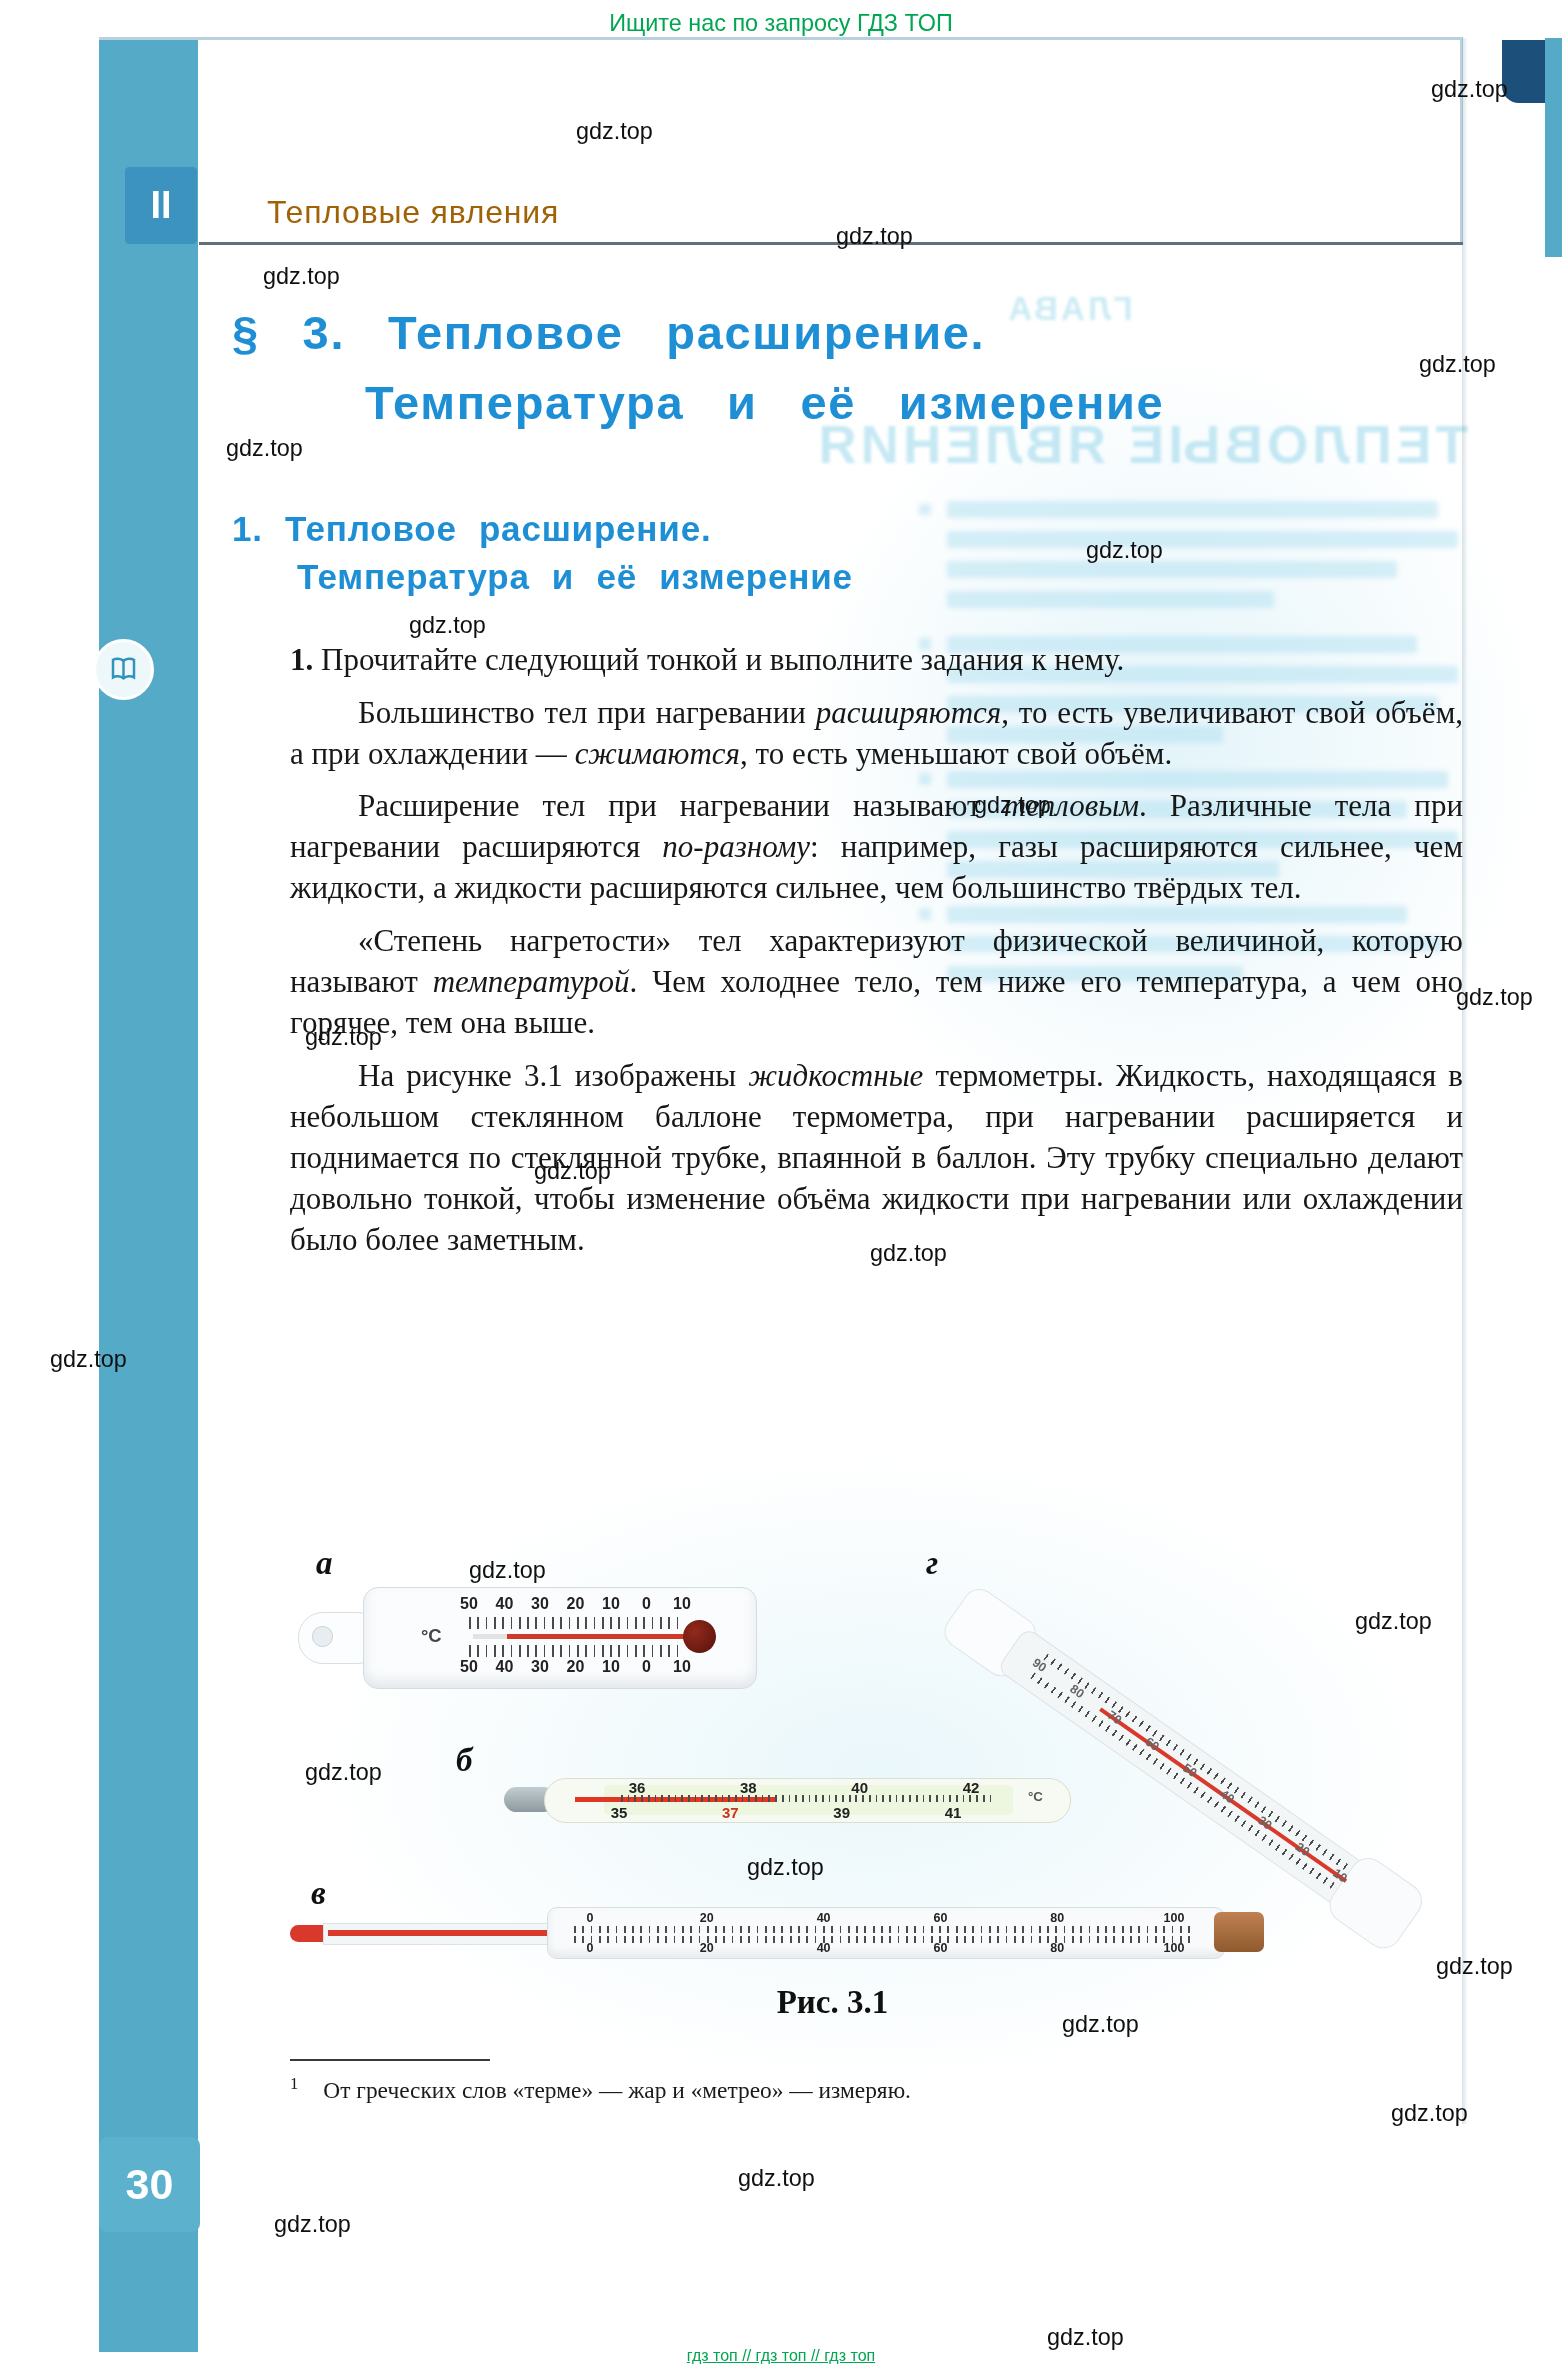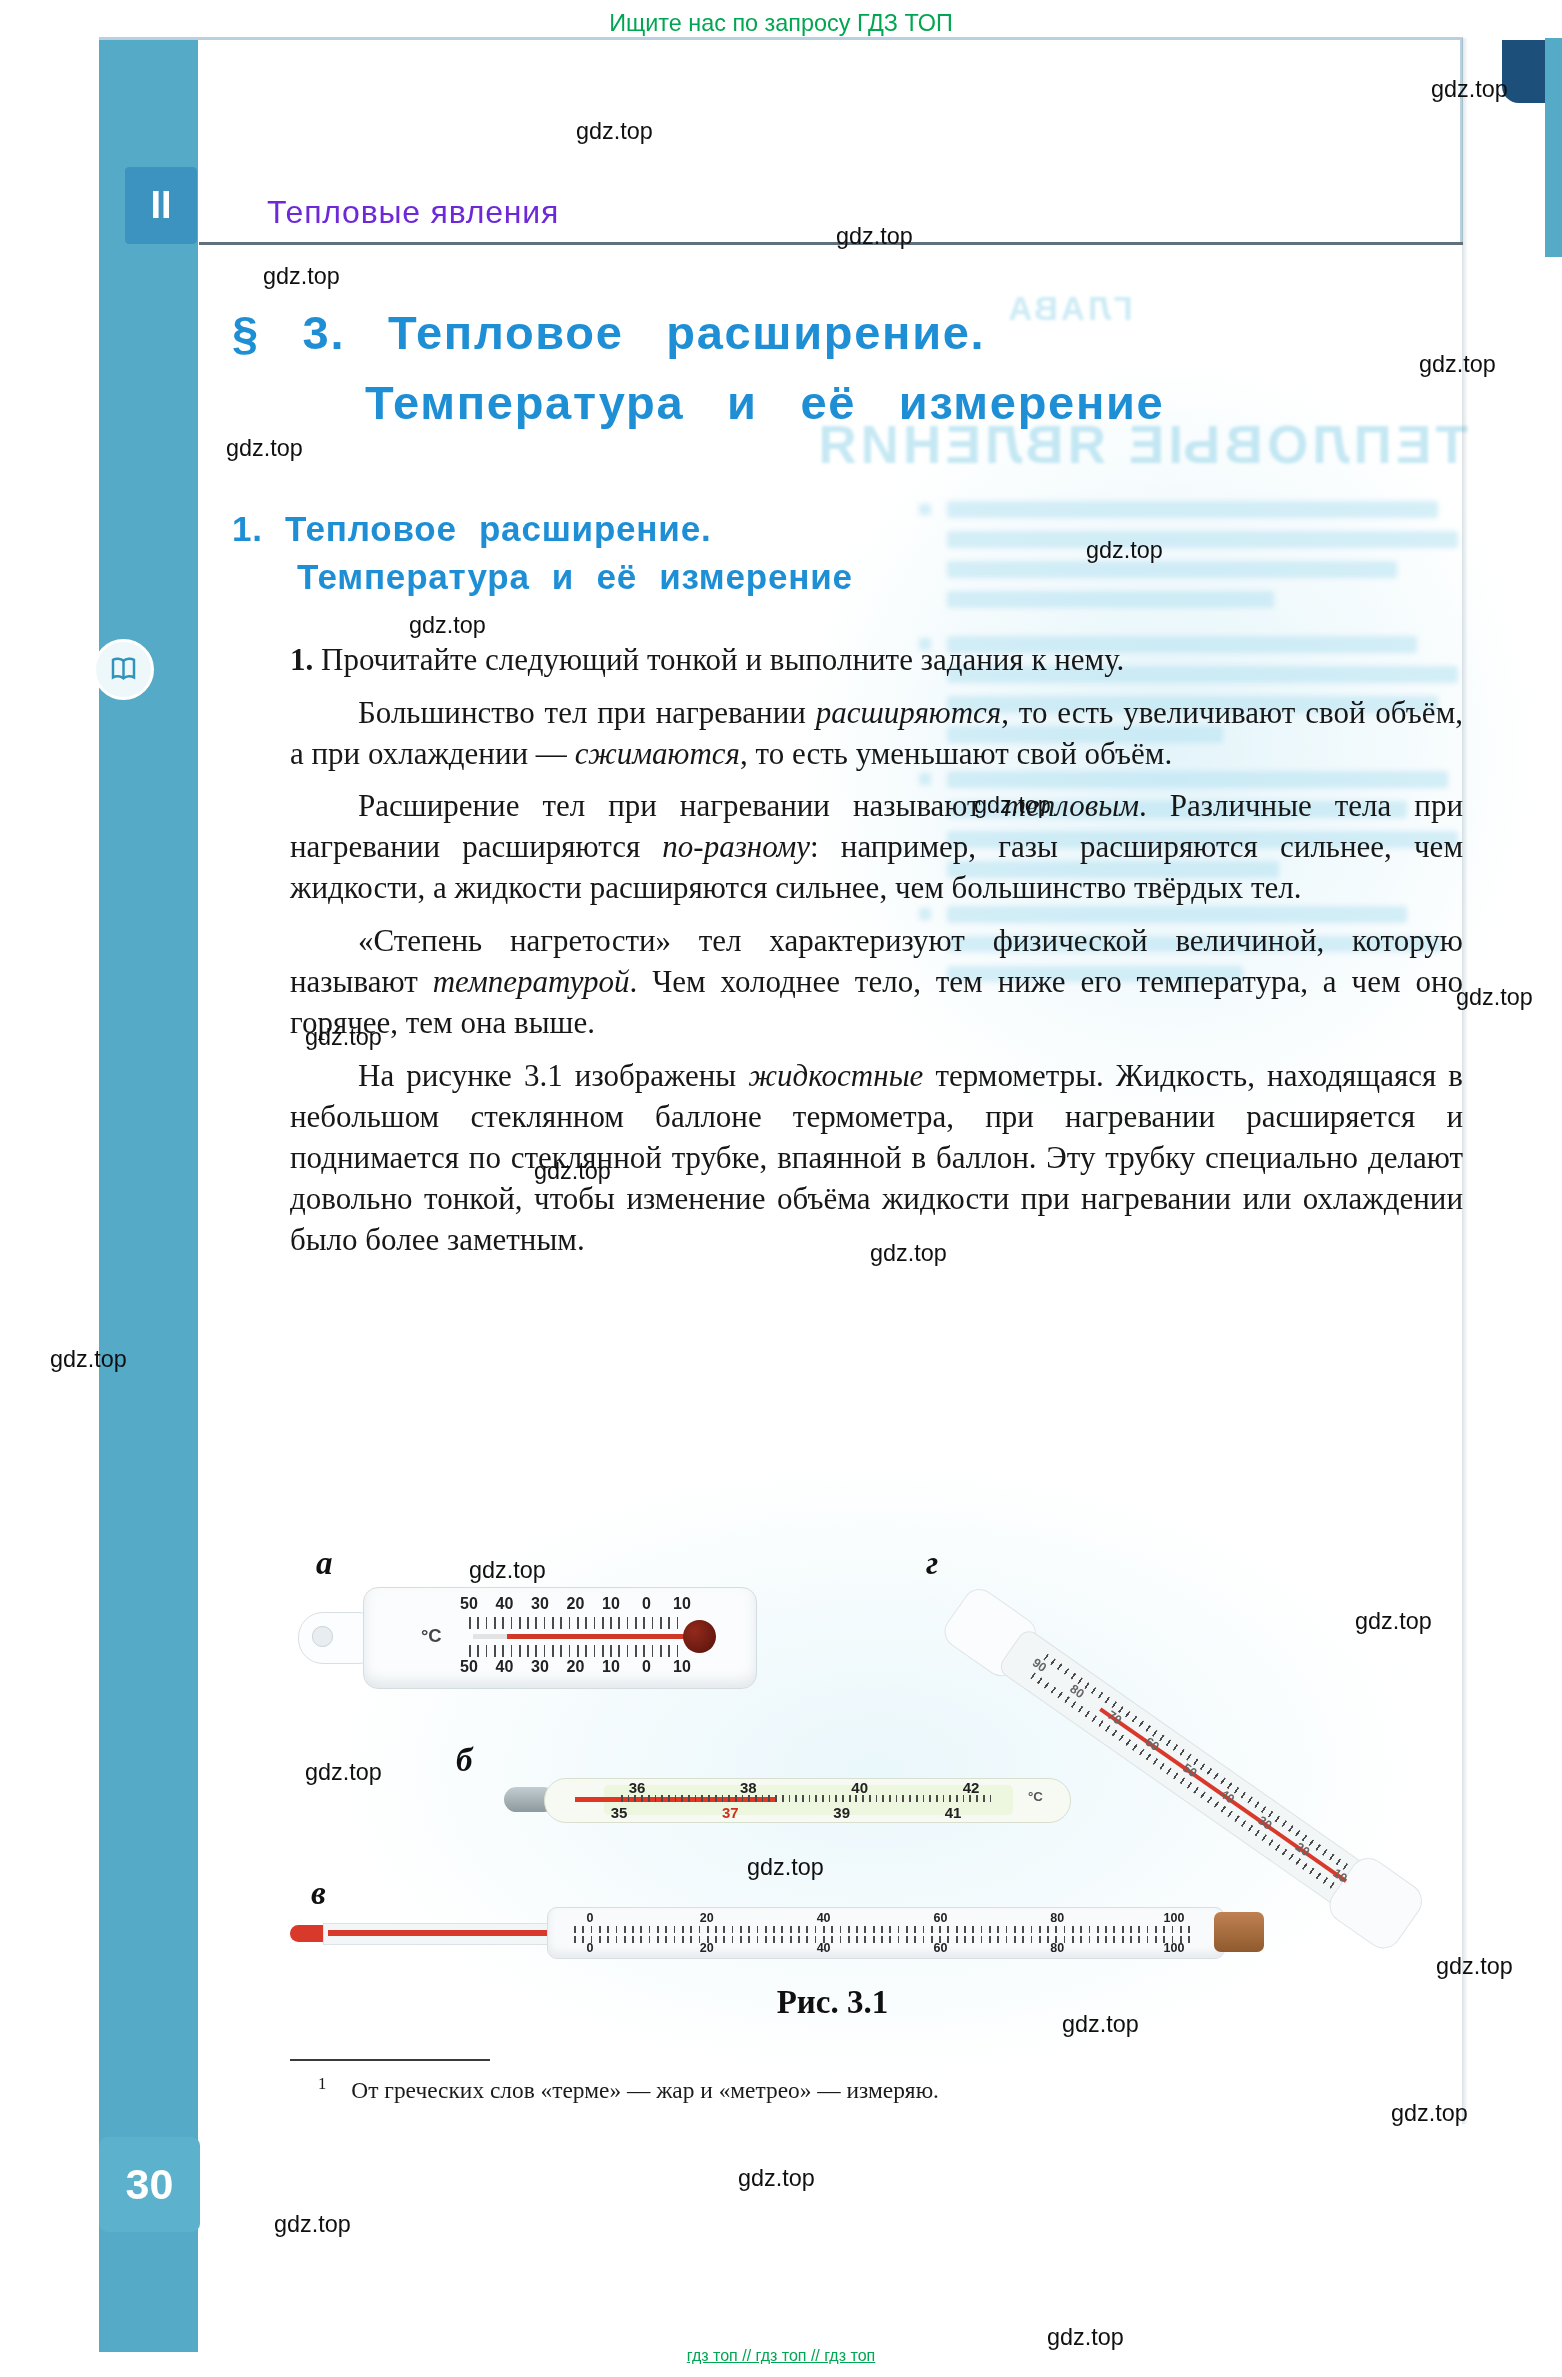--- a/index.html
+++ b/index.html
@@ -20,21 +20,21 @@
         color:#fff;font-weight:800;font-size:43px;display:flex;align-items:center;justify-content:center;}
 
   
   .page-top-line{left:99px;top:37px;width:1363px;height:2.5px;background:#b9d0de;}
   .page-right-line{left:1460px;top:37px;width:2.5px;height:208px;background:#b9d0de;}
   .header-rule{left:199px;top:242px;width:1264px;height:2.5px;background:#60707c;}
   .page-edge{left:1462px;top:38px;width:5.8px;height:2086px;background:linear-gradient(90deg,rgba(110,140,155,.25),rgba(110,140,155,0));}
   .corner-fold{left:1502px;top:40px;width:47px;height:63px;background:#1d4f7b;border-radius:0 0 0 16.7px;}
   .right-sliver{left:1545px;top:38px;width:17.5px;height:219px;background:#54aac7;}
 
-  .chapter-header{left:267px;top:194px;font-size:32px;letter-spacing:0.8px;color:#6d28d9;}
+  .chapter-header{left:267px;top:194px;font-size:32px;letter-spacing:0.8px;color:#a16207;}
 
   
   .wash{pointer-events:none;}
   .wash1{left:792px;top:350px;width:751px;height:801px;background:radial-gradient(closest-side,rgba(185,228,242,.40),rgba(185,228,242,0));}
   .wash2{left:317px;top:1452px;width:1118px;height:634px;background:radial-gradient(closest-side,rgba(185,228,242,.30),rgba(185,228,242,0));}
   .ghost-title{left:467px;top:414px;width:1001px;transform:scaleX(-1);font-weight:800;font-size:53px;
         letter-spacing:4.2px;color:#8ed2e8;opacity:.5;filter:blur(1.7px);white-space:nowrap;}
   .ghost-chapter{left:1005px;top:290px;transform:scaleX(-1);font-weight:800;font-size:33px;
         letter-spacing:3.3px;color:#8ed2e8;opacity:.45;filter:blur(1.7px);}
   .ghost-bars{left:947px;top:501px;width:511px;height:576px;opacity:.55;filter:blur(2.5px);}
@@ -118,21 +118,21 @@
   .tg-body{position:absolute;left:67px;top:10px;width:417px;height:50px;border-radius:11.7px;background:#f3f6f7;border:1.7px solid #dde3e6;}
   .tg-capbot{position:absolute;left:472px;top:0;width:78px;height:70px;border-radius:18.4px;background:#f9fbfc;border:1.7px solid #dfe5e8;}
   .tg-mercury{position:absolute;left:175px;top:33px;width:300px;height:4.2px;background:#d8392a;}
   .tg-ticks1{left:100px;top:20px;width:367px;height:6.7px;}
   .tg-ticks2{left:100px;top:43px;width:367px;height:6.7px;}
   .tg-nums{left:100px;top:27px;width:367px;font-size:12.5px;}
   .tg-nums span{color:#666;}
 
   
   .footnote-rule{left:290px;top:2059px;width:200px;height:1.7px;background:#3a3a3a;}
-  .footnote{left:290px;top:2074px;width:1168px;font-family:"Liberation Serif",serif;font-size:23.4px;color:#1a1a1a;margin-left:28px;}
+  .footnote{left:290px;top:2074px;width:1168px;font-family:"Liberation Serif",serif;font-size:23.4px;color:#1a1a1a;}
   .footnote sup{font-size:16.7px;margin-right:25px;}
 
   
   .wm{position:absolute;font-size:23.4px;color:#101010;white-space:nowrap;}
 </style>
 </head>
 <body>
 
 <div id="page">
 

